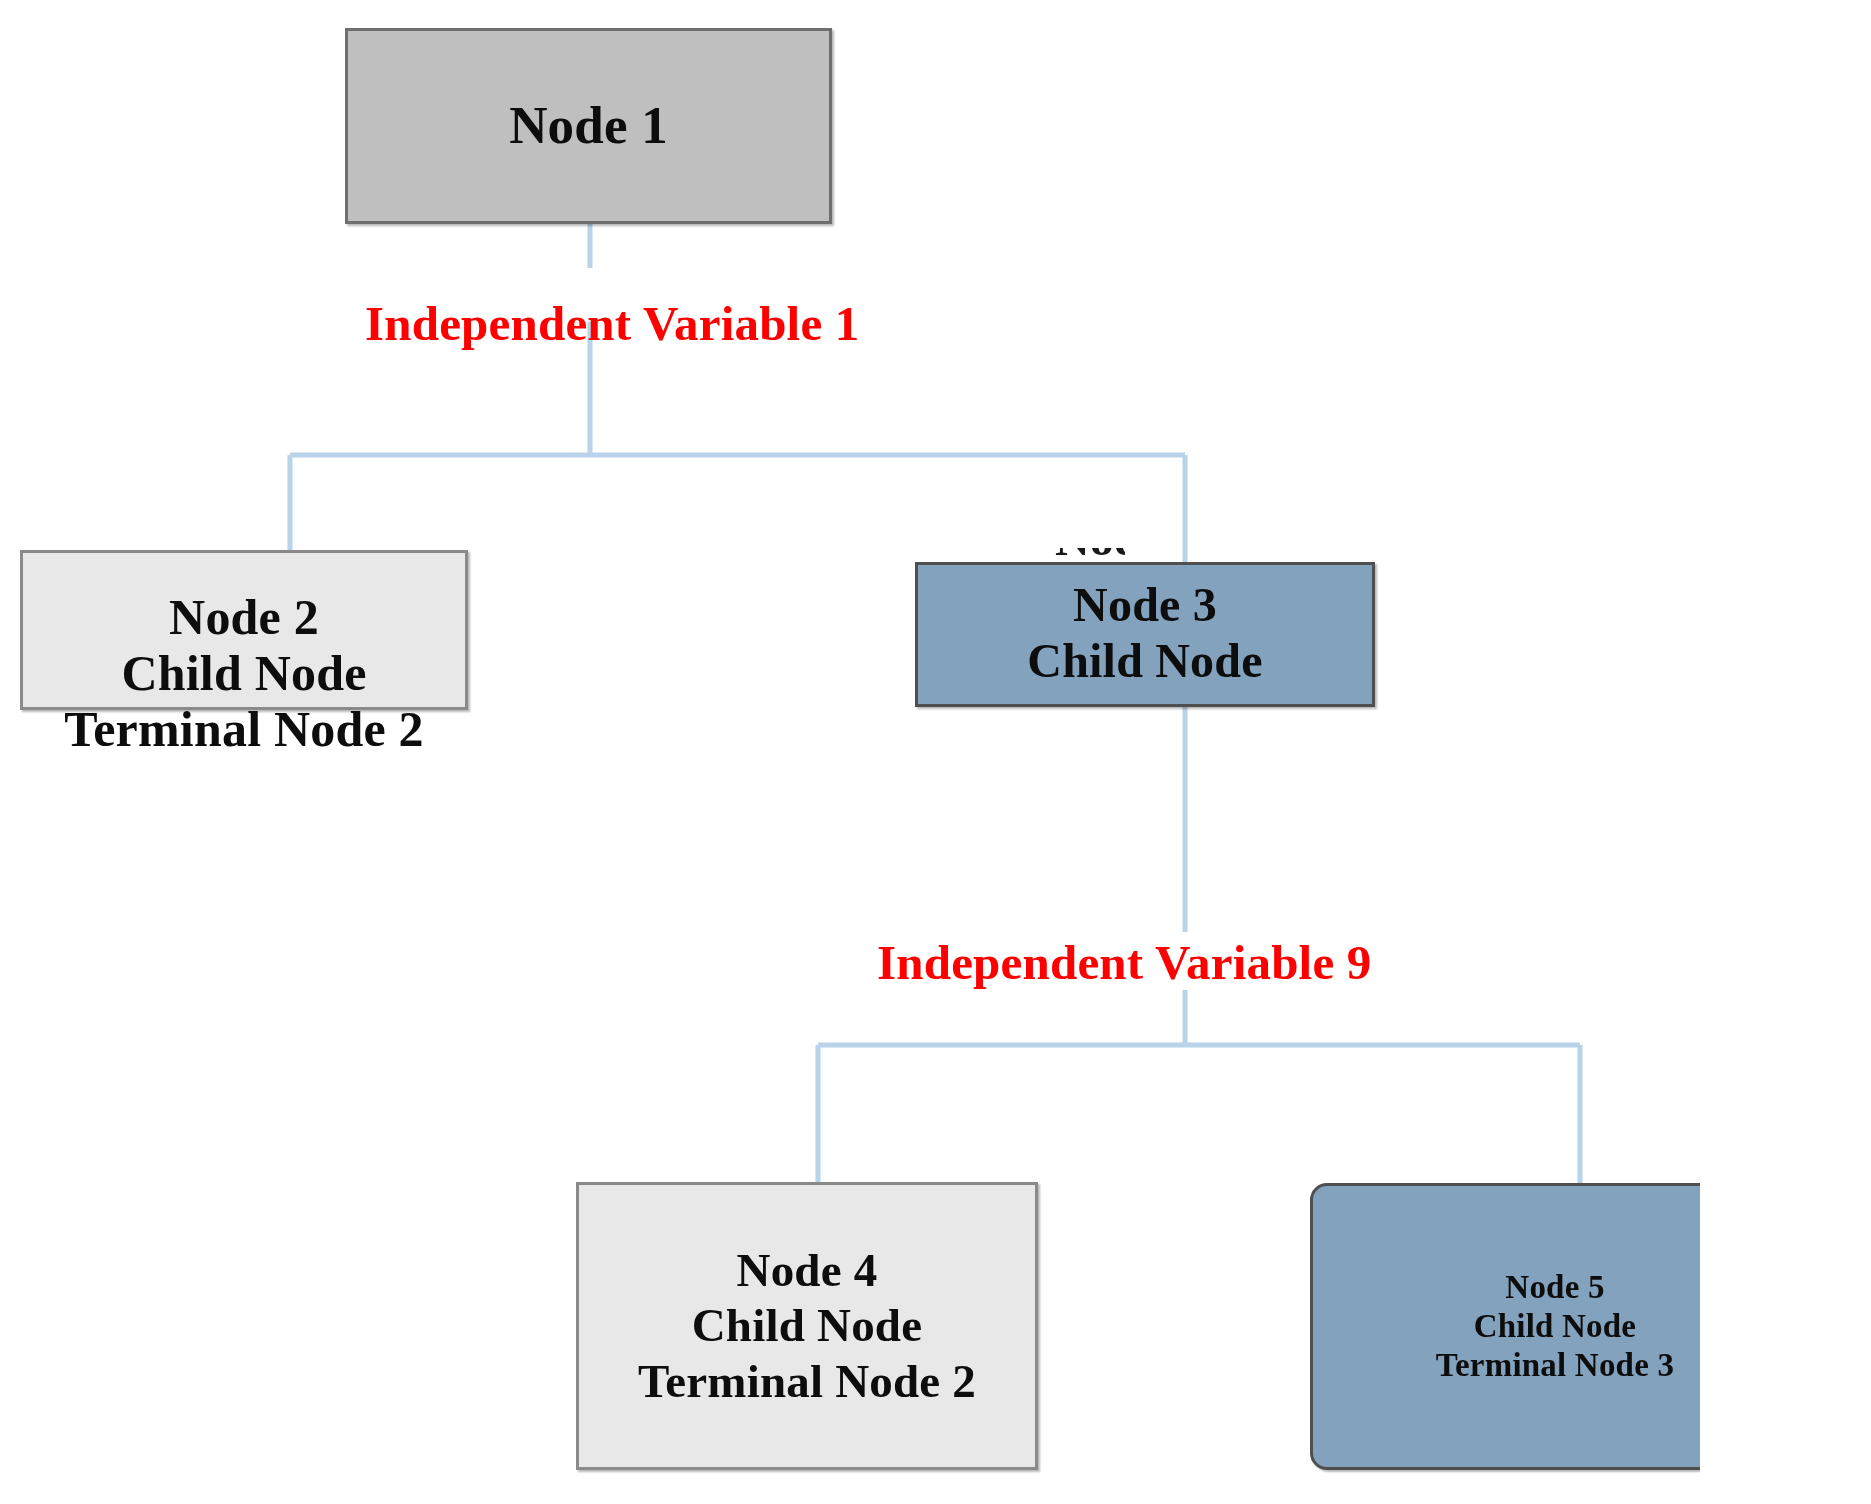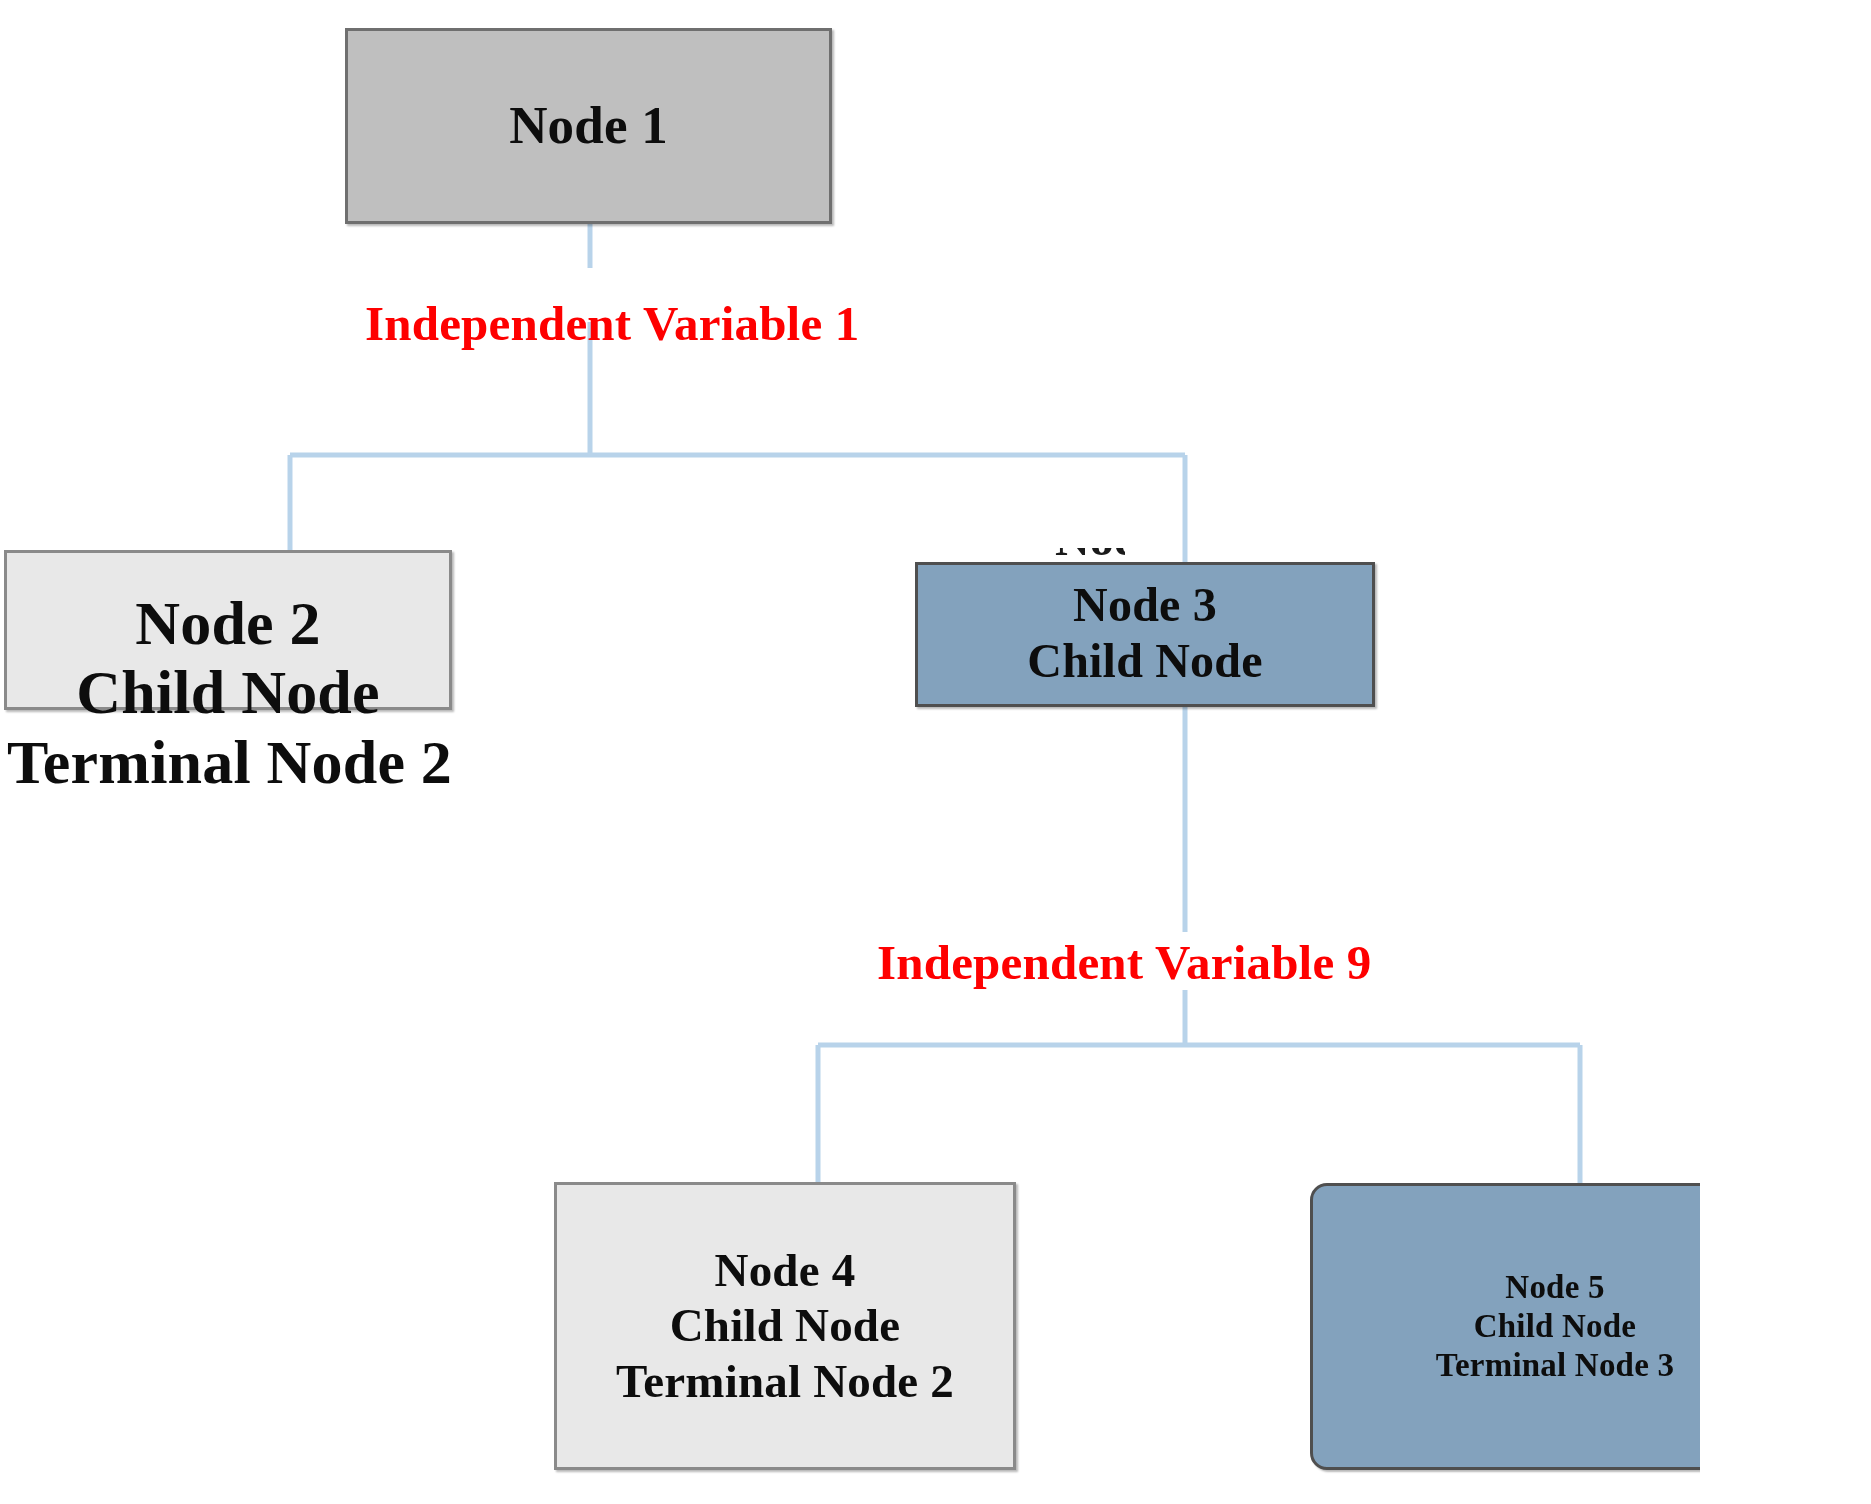--- a/index.html
+++ b/index.html
@@ -59,23 +59,23 @@
     background: #e8e8e8;
     border-color: #8a8a8a;
   }
   .node-blue {
     background: #83a2bd;
     border-color: #4f4f4f;
   }
 
   
   #node1 { left: 345px;  top: 28px;   width: 487px;  height: 196px; font-size: 53px; }
-  #node2 { left: 4px;   top: 550px;  width: 448px;  height: 160px; font-size: 62px; }
+  #node2 { left: 20px;   top: 550px;  width: 448px;  height: 160px; font-size: 50px; }
   #node3 { left: 915px;  top: 562px;  width: 460px;  height: 145px; font-size: 48px; overflow: hidden; }
-  #node4 { left: 554px;  top: 1182px; width: 462px;  height: 288px; font-size: 47px; }
+  #node4 { left: 576px;  top: 1182px; width: 462px;  height: 288px; font-size: 47px; }
   #node5 { left: 1310px; top: 1183px; width: 490px;  height: 287px; font-size: 33px; border-radius: 17px; }
 
   #node2 .line { line-height: 1.12; }
   #node4 .line, #node5 .line { line-height: 1.18; }
 
   
   #node2 .node-text {
     position: absolute;
     left: 0;
     right: 0;

